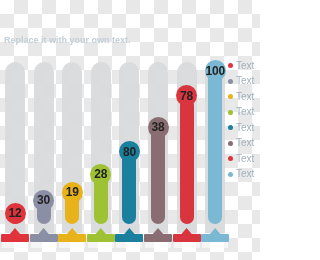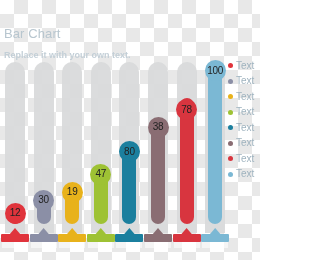--- a/index.html
+++ b/index.html
@@ -83,22 +83,22 @@
     position: absolute;
     left: 3.5px;
     width: 21px;
     height: 21px;
     border-radius: 11px;
     display: flex;
     align-items: center;
     justify-content: center;
   }
   .bulb span {
-    font-size: 10px;
-    font-weight: 400;
+    font-size: 12px;
+    font-weight: 700;
     color: #222222;
     letter-spacing: -0.2px;
     line-height: 1;
     text-align: center;
   }
   
   .foot {
     position: absolute;
     left: 0;
     bottom: 18px;
@@ -149,21 +149,20 @@
     line-height: 1;
     white-space: nowrap;
   }
 </style>
 </head>
 <body>
 
 <div id="page">
 
   <div class="header">
-    <div class="title">Bar Chart</div>
     <div class="subtitle">Replace it with your own text.</div>
   </div>
 
   <div class="plot" id="plot">
       <div class="bar-slot" style="left: 1px;">
         <div class="track" style="background: rgb(216, 217, 218);"></div>
         <div class="shadow"></div>
         <div class="stem" style="height: 19.44px; background: rgb(224, 52, 60);"></div>
         <div class="flare" style="background: rgb(224, 52, 60);"></div>
         <div class="foot" style="background: rgb(224, 52, 60);"></div>
@@ -191,21 +190,21 @@
           <span>19</span>
         </div>
       </div>
       <div class="bar-slot" style="left: 86.8px;">
         <div class="track" style="background: rgb(216, 217, 218);"></div>
         <div class="shadow"></div>
         <div class="stem" style="height: 58.32px; background: rgb(158, 194, 52);"></div>
         <div class="flare" style="background: rgb(158, 194, 52);"></div>
         <div class="foot" style="background: rgb(158, 194, 52);"></div>
         <div class="bulb" style="background: rgb(158, 194, 52); bottom: 75.32px;">
-          <span>47</span>
+          <span>28</span>
         </div>
       </div>
       <div class="bar-slot" style="left: 115.4px;">
         <div class="track" style="background: rgb(216, 217, 218);"></div>
         <div class="shadow"></div>
         <div class="stem" style="height: 81px; background: rgb(27, 127, 158);"></div>
         <div class="flare" style="background: rgb(27, 127, 158);"></div>
         <div class="foot" style="background: rgb(27, 127, 158);"></div>
         <div class="bulb" style="background: rgb(27, 127, 158); bottom: 98px;">
           <span>80</span>
@@ -220,21 +219,21 @@
         <div class="bulb" style="background: rgb(138, 109, 115); bottom: 122.3px;">
           <span>38</span>
         </div>
       </div>
       <div class="bar-slot" style="left: 172.6px;">
         <div class="track" style="background: rgb(216, 217, 218);"></div>
         <div class="shadow"></div>
         <div class="stem" style="height: 126.36px; background: rgb(216, 53, 63);"></div>
         <div class="flare" style="background: rgb(216, 53, 63);"></div>
         <div class="foot" style="background: rgb(216, 53, 63);"></div>
-        <div class="bulb" style="background: rgb(216, 53, 63); bottom: 140px;">
+        <div class="bulb" style="background: rgb(216, 53, 63); bottom: 154px;">
           <span>78</span>
         </div>
       </div>
       <div class="bar-slot" style="left: 201.2px;">
         <div class="track" style="background: rgb(216, 217, 218);"></div>
         <div class="shadow"></div>
         <div class="stem" style="height: 162px; background: rgb(123, 184, 212);"></div>
         <div class="flare" style="background: rgb(123, 184, 212);"></div>
         <div class="foot" style="background: rgb(123, 184, 212);"></div>
         <div class="bulb" style="background: rgb(123, 184, 212); bottom: 179px;">

